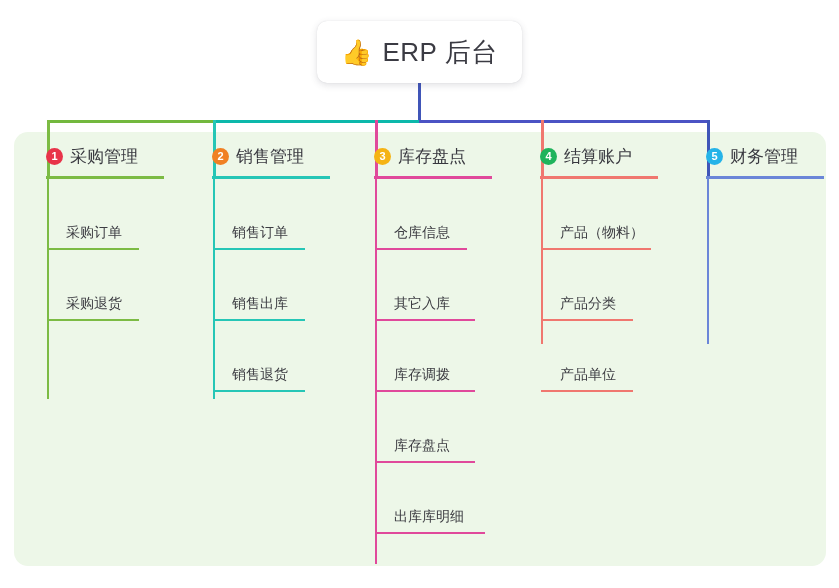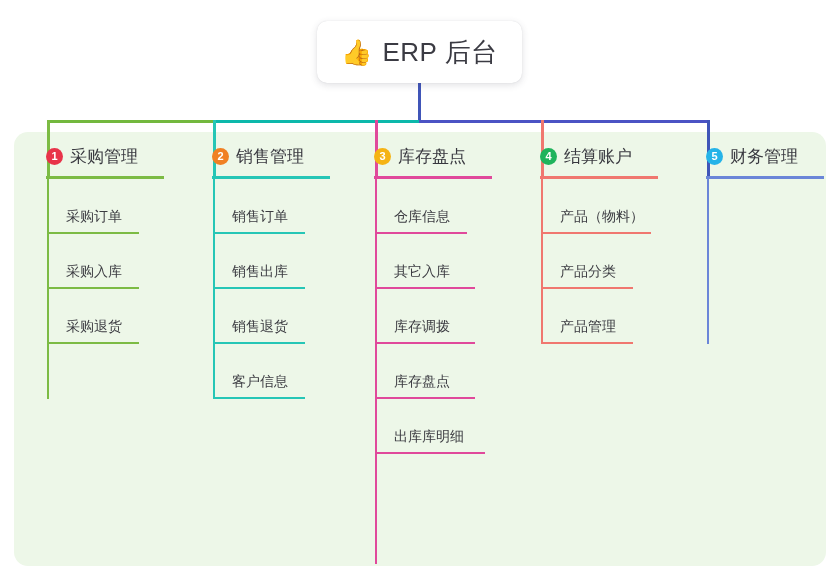--- a/index.html
+++ b/index.html
@@ -112,21 +112,21 @@
     margin-top: 0;
   }
   .spine {
     position: absolute;
     left: 17px;
     top: 0;
     width: 2px;
   }
   .item {
     position: relative;
-    height: 55px;
+    height: 71px;
   }
   .item-label {
     position: absolute;
     left: 36px;
     bottom: 8px;
     font-size: 14px;
     color: #3c3c42;
     white-space: nowrap;
   }
   .item-rule {
@@ -167,24 +167,20 @@
           <span class="col-title">采购管理</span>
         </div>
         <div class="header-rule" style="background: rgb(124, 187, 68); width: 118px; margin-left: 16px;"></div>
         <div class="items">
           <div class="spine" style="background: rgb(124, 187, 68); height: 220px;"></div>
           <div class="item">
             <span class="item-label">采购订单</span>
             <div class="item-rule" style="background: rgb(124, 187, 68); width: 92px;"></div>
           </div>
           <div class="item">
-            <span class="item-label">采购入库</span>
-            <div class="item-rule" style="background: rgb(124, 187, 68); width: 92px;"></div>
-          </div>
-          <div class="item">
             <span class="item-label">采购退货</span>
             <div class="item-rule" style="background: rgb(124, 187, 68); width: 92px;"></div>
           </div>
         </div>
       </div>
       <div class="col" style="left: 196px; width: 150px;">
         <div class="col-header">
           <span class="badge" style="background: rgb(240, 128, 36);">2</span>
           <span class="col-title">销售管理</span>
         </div>
@@ -196,24 +192,20 @@
             <div class="item-rule" style="background: rgb(38, 198, 182); width: 92px;"></div>
           </div>
           <div class="item">
             <span class="item-label">销售出库</span>
             <div class="item-rule" style="background: rgb(38, 198, 182); width: 92px;"></div>
           </div>
           <div class="item">
             <span class="item-label">销售退货</span>
             <div class="item-rule" style="background: rgb(38, 198, 182); width: 92px;"></div>
           </div>
-          <div class="item">
-            <span class="item-label">客户信息</span>
-            <div class="item-rule" style="background: rgb(38, 198, 182); width: 92px;"></div>
-          </div>
         </div>
       </div>
       <div class="col" style="left: 358px; width: 150px;">
         <div class="col-header">
           <span class="badge" style="background: rgb(245, 179, 20);">3</span>
           <span class="col-title">库存盘点</span>
         </div>
         <div class="header-rule" style="background: rgb(224, 73, 155); width: 118px; margin-left: 16px;"></div>
         <div class="items">
           <div class="spine" style="background: rgb(224, 73, 155); height: 385px;"></div>
@@ -249,21 +241,21 @@
           <div class="spine" style="background: rgb(240, 119, 111); height: 165px;"></div>
           <div class="item">
             <span class="item-label">产品（物料）</span>
             <div class="item-rule" style="background: rgb(240, 119, 111); width: 110px;"></div>
           </div>
           <div class="item">
             <span class="item-label">产品分类</span>
             <div class="item-rule" style="background: rgb(240, 119, 111); width: 92px;"></div>
           </div>
           <div class="item">
-            <span class="item-label">产品管理</span>
+            <span class="item-label">产品单位</span>
             <div class="item-rule" style="background: rgb(240, 119, 111); width: 92px;"></div>
           </div>
         </div>
       </div>
       <div class="col" style="left: 690px; width: 150px;">
         <div class="col-header">
           <span class="badge" style="background: rgb(37, 179, 232);">5</span>
           <span class="col-title">财务管理</span>
         </div>
         <div class="header-rule" style="background: rgb(107, 134, 216); width: 118px; margin-left: 16px;"></div>

